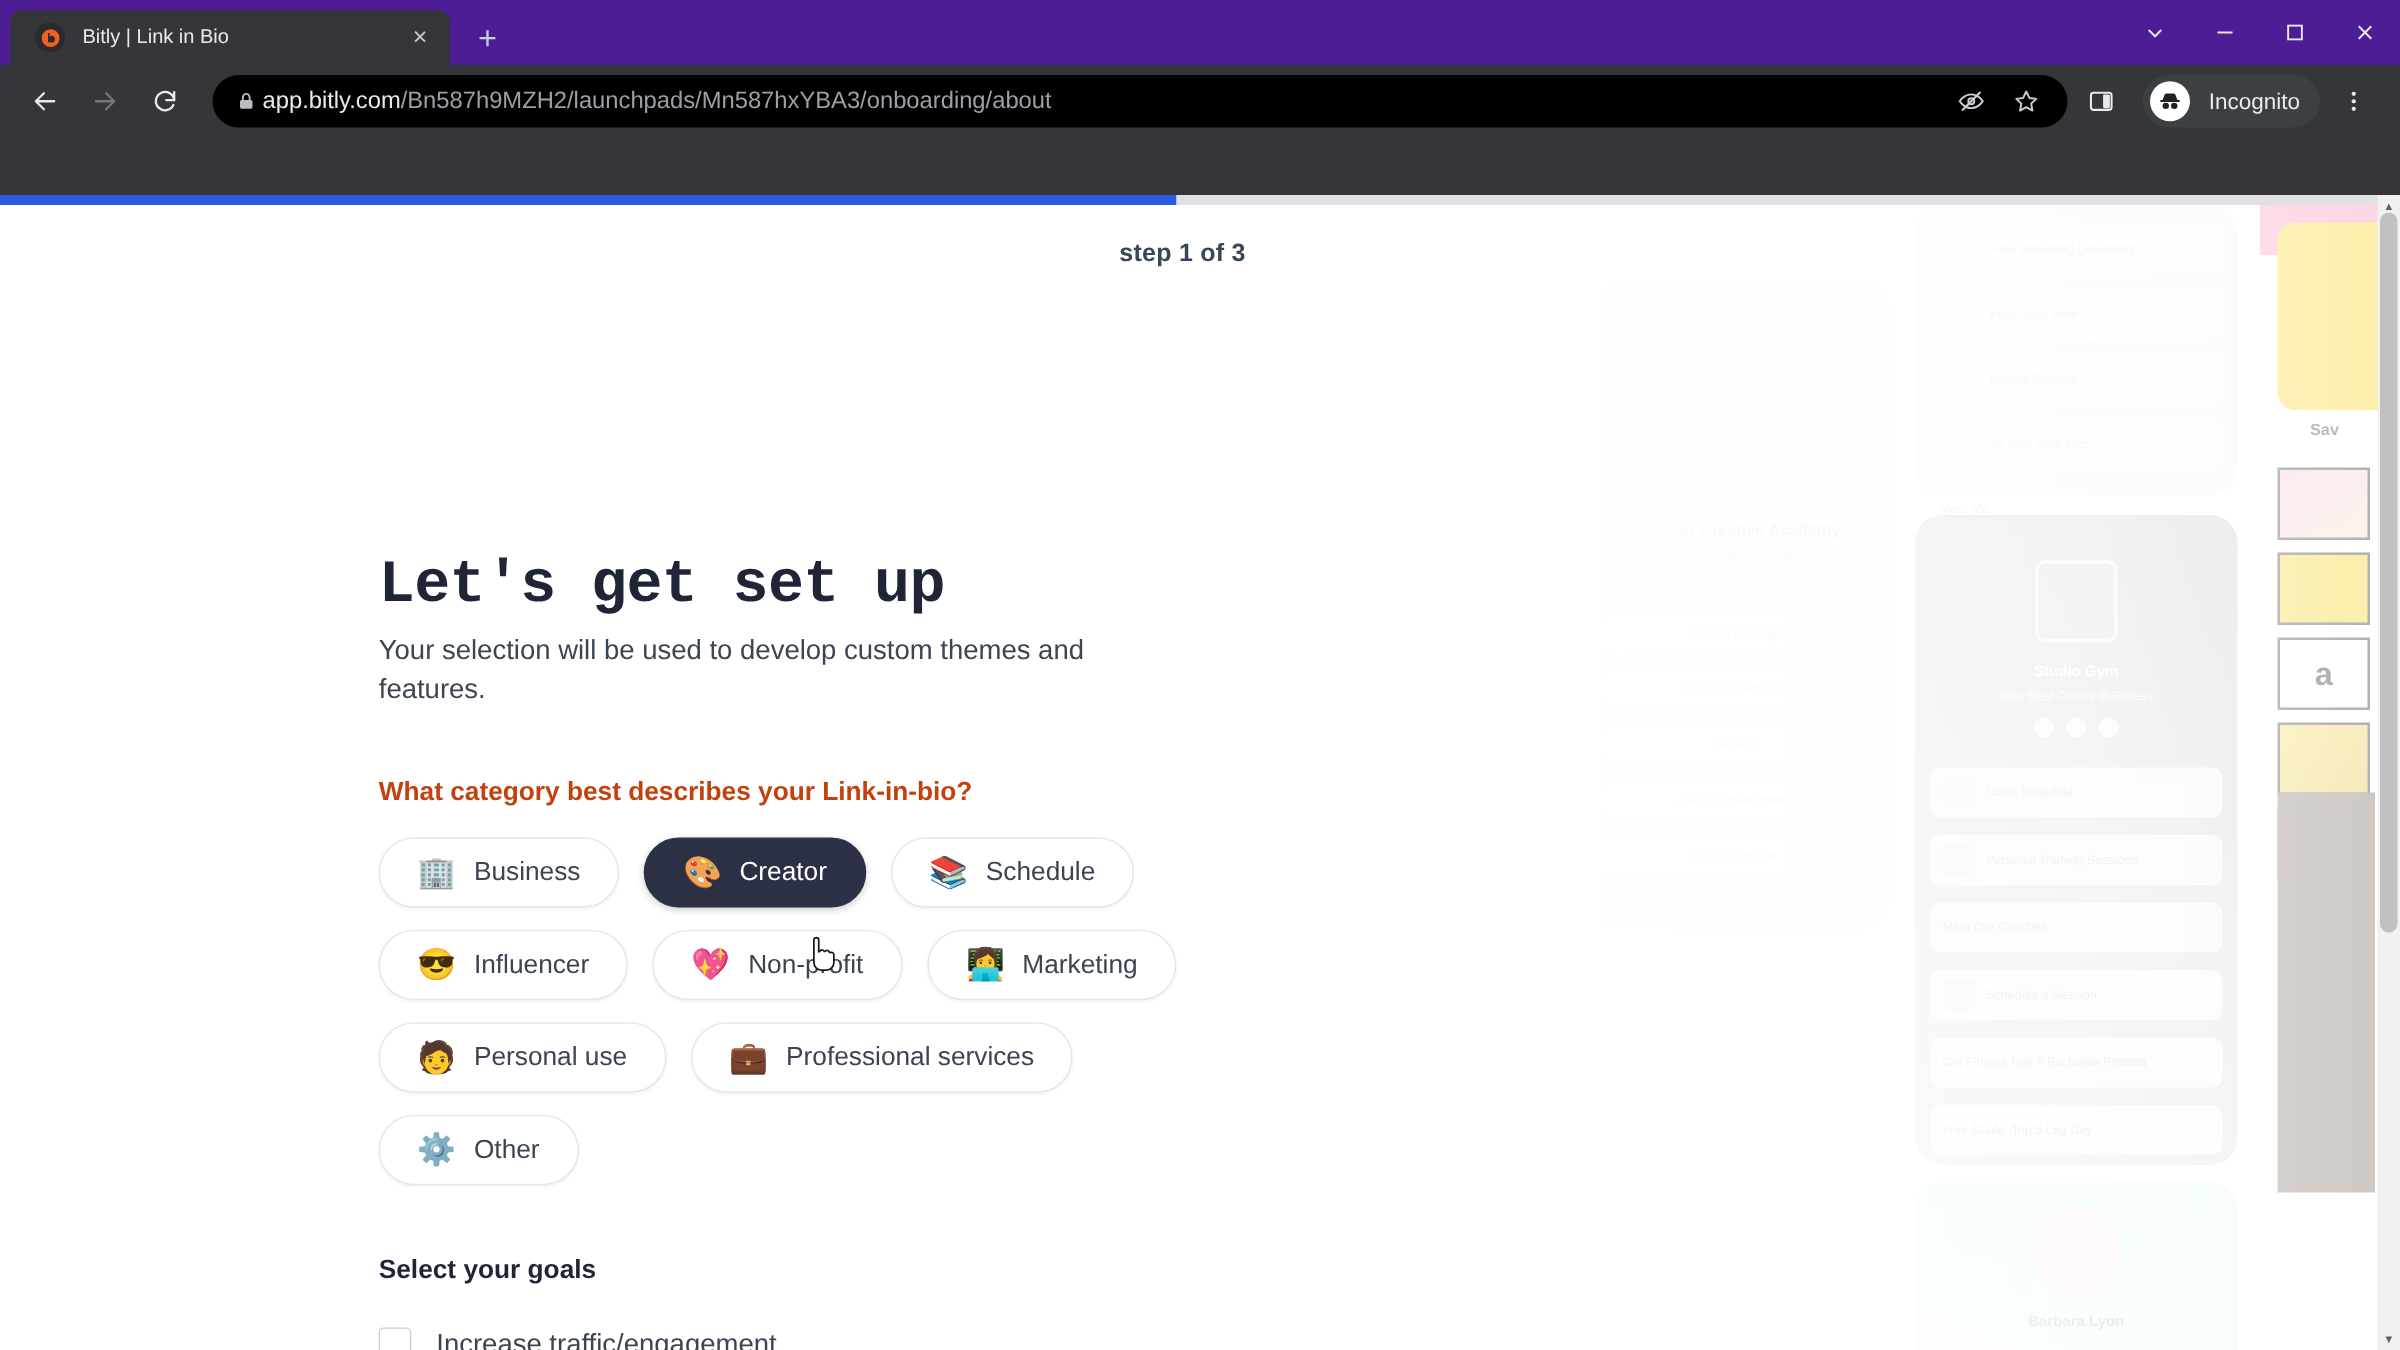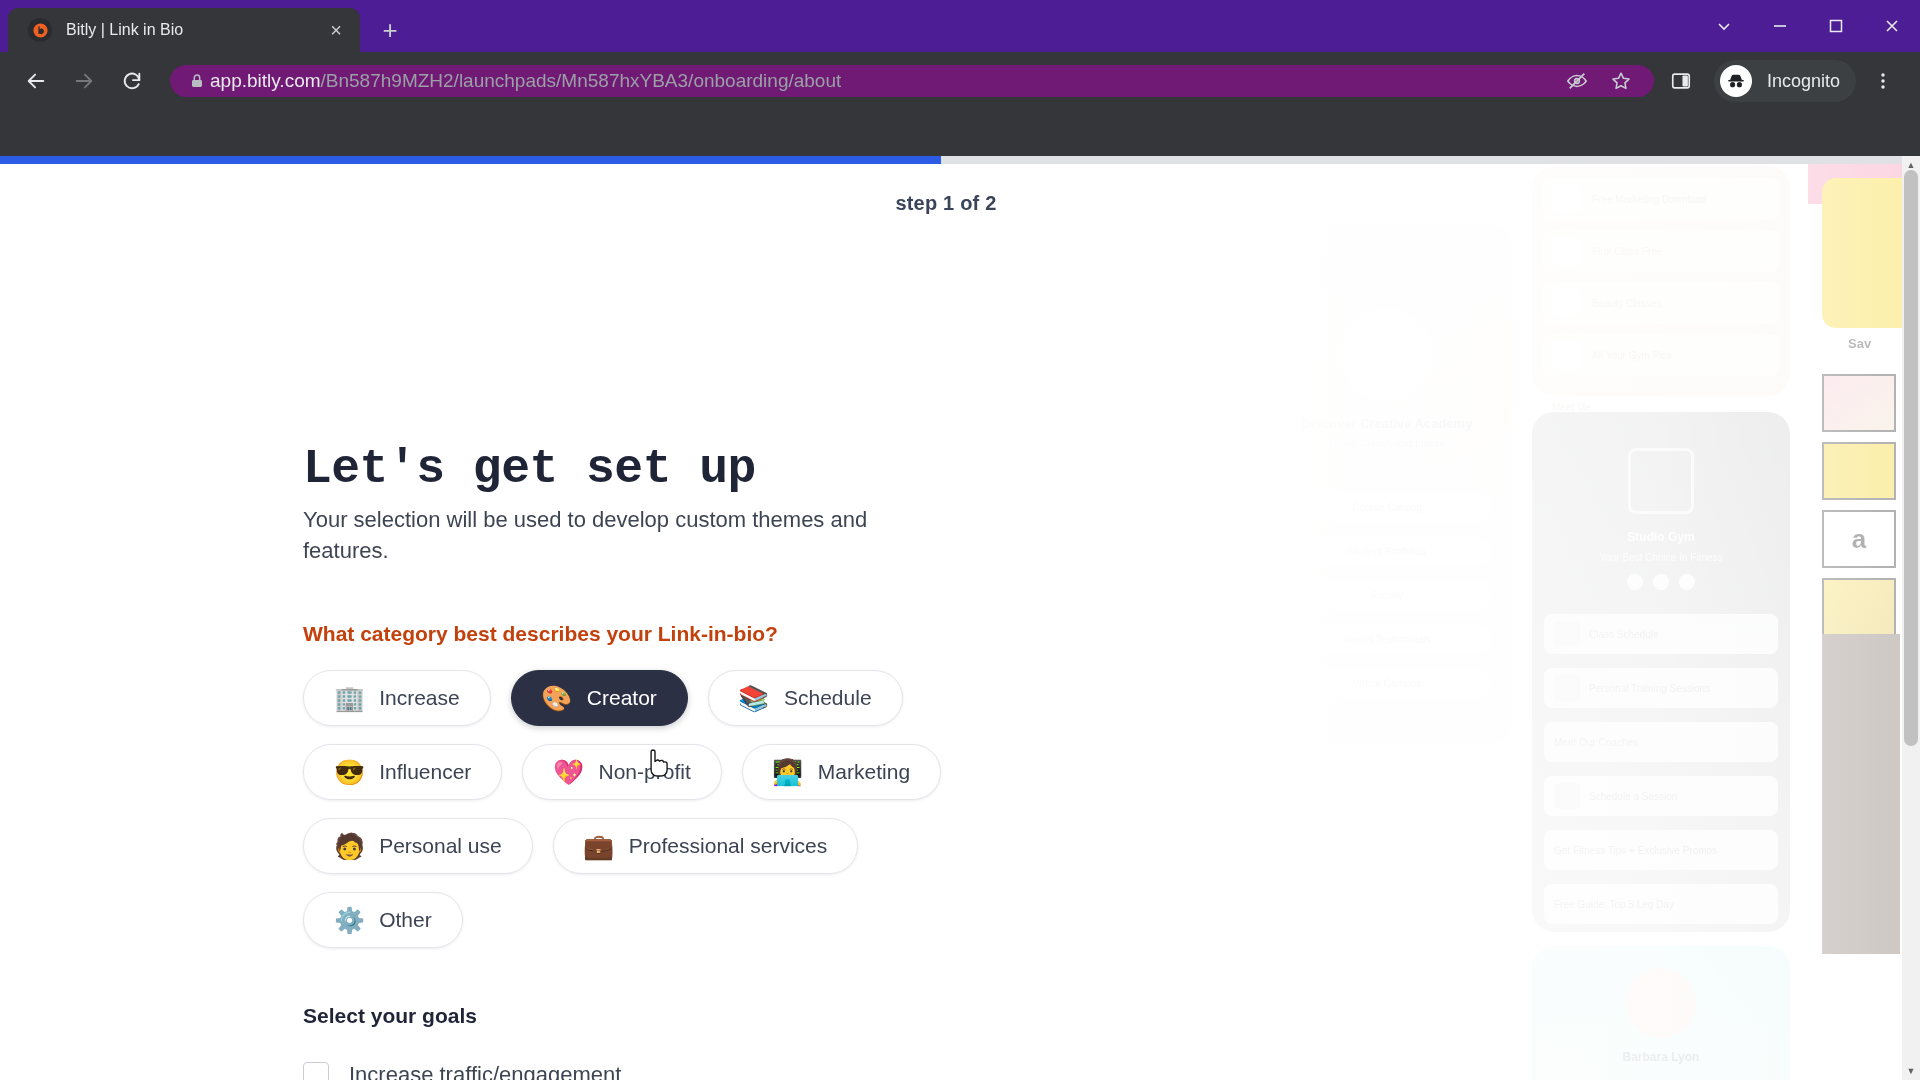--- a/index.html
+++ b/index.html
@@ -54,21 +54,21 @@
   .toolbar {
     height: 58px; background: #35363a;
     display: flex; align-items: center; padding: 0 14px; gap: 4px;
   }
   .nav-btn {
     width: 44px; height: 44px; border-radius: 50%;
     display: flex; align-items: center; justify-content: center; color: #e8eaed;
   }
   .nav-btn.disabled { color: #75777b; }
   .omnibox {
-    flex: 1 1 auto; height: 32px; background: #701a75; border-radius: 21px;
+    flex: 1 1 auto; height: 42px; background: #000000; border-radius: 21px;
     display: flex; align-items: center; padding: 0 14px; margin-left: 12px;
     position: relative;
   }
   .lock-icon { width: 26px; display: flex; align-items: center; justify-content: center; color: #b9bcc0; }
   .url { font-size: 19px; color: #9aa0a6; white-space: nowrap; overflow: hidden; }
   .url .host { color: #e8eaed; }
   .omni-right { display: flex; align-items: center; gap: 6px; margin-left: auto; }
   .omni-icon { width: 38px; height: 38px; display: flex; align-items: center; justify-content: center; color: #c9ccd1; }
   .tb-icon { width: 46px; height: 46px; display: flex; align-items: center; justify-content: center; color: #e8eaed; }
   .incognito-pill {
@@ -421,31 +421,31 @@
         <div class="sq yellow"></div>
         <div class="sq amz">a</div>
         <div class="sq bee"></div>
         <div class="sq bee"></div>
         <div class="mosaic"></div>
       </div>
 
     </div>
     <div class="scrim"></div>
 
-    <div class="step-label">step 1 of 2</div>
+    <div class="step-label">step 1 of 3</div>
 
     <div class="form-wrap">
       <div class="h1">Let's get set up</div>
       <div class="lede">Your selection will be used to develop custom themes and features.</div>
 
       <div class="section-title">What category best describes your Link-in-bio?</div>
       <div class="chips" id="chips">
           <div class="chip">
             <span class="emo">🏢</span>
-            <span>Increase</span>
+            <span>Business</span>
           </div>
           <div class="chip selected">
             <span class="emo">🎨</span>
             <span>Creator</span>
           </div>
           <div class="chip">
             <span class="emo">📚</span>
             <span>Schedule</span>
           </div>
           <div class="chip">

